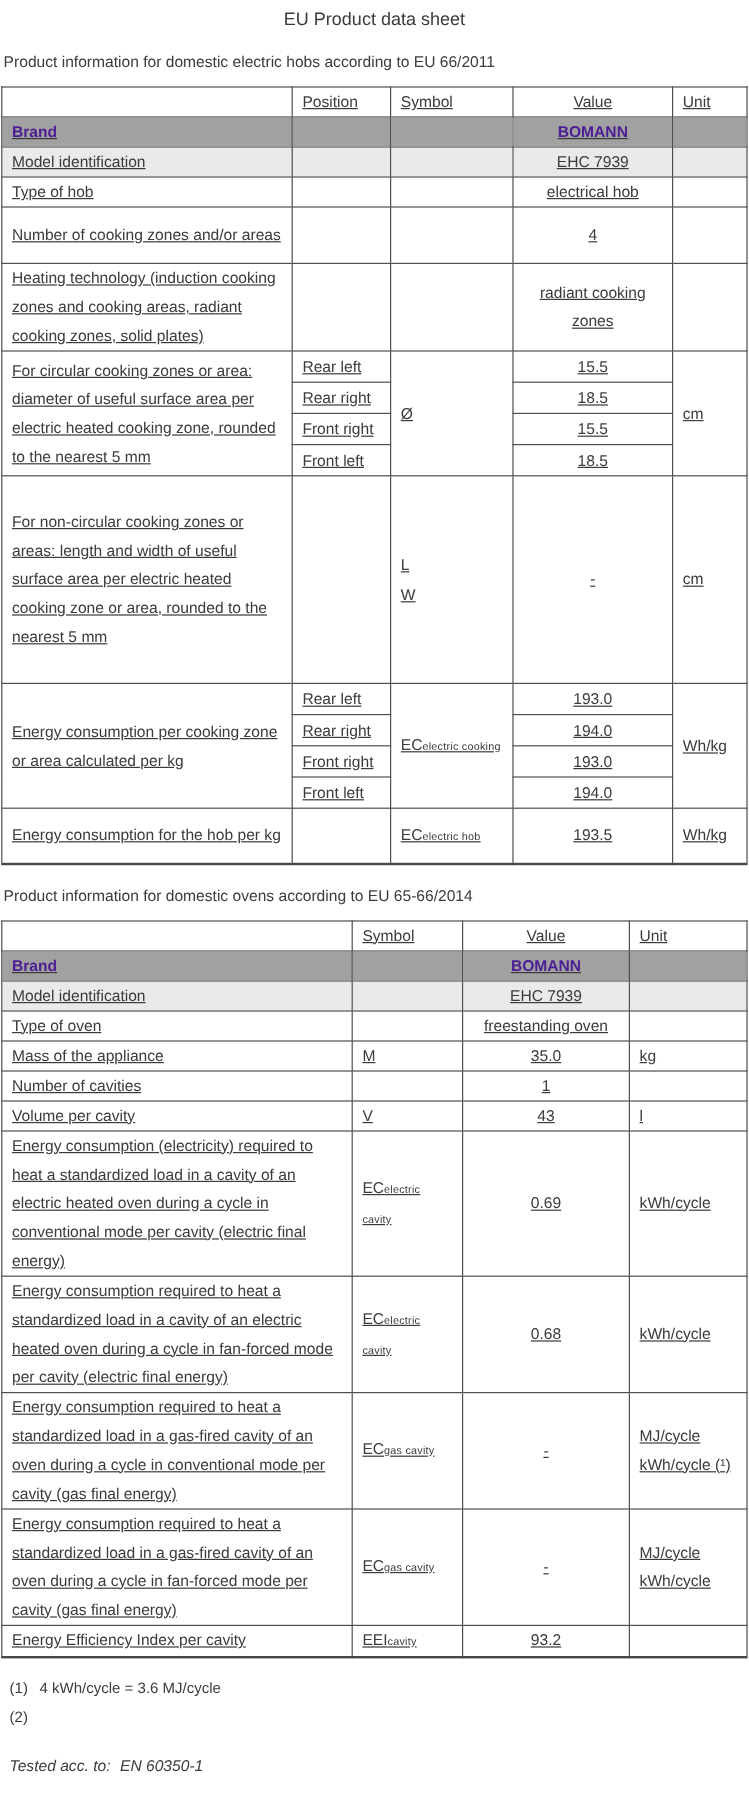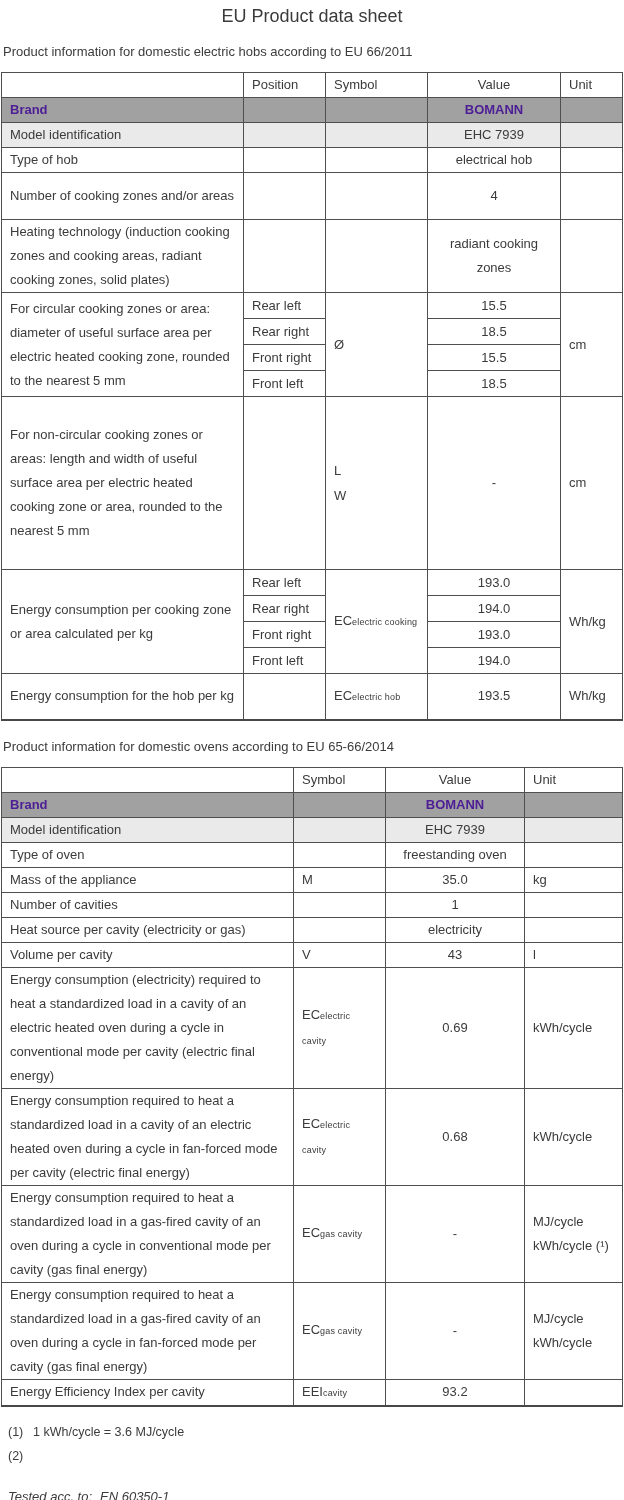--- a/index.html
+++ b/index.html
@@ -5,34 +5,35 @@
   html, body { margin: 0; padding: 0; }
   body {
     width: 624px; height: 1500px; overflow: hidden;
     background: #ffffff;
     font-family: "Liberation Sans", sans-serif;
     color: #3b3b3b;
   }
   .page { padding-top: 7px; }
   .doc-title {
     text-align: center;
-    font-size: 18px;
+    font-size: 15px;
     line-height: 19px;
   }
   .section-heading {
     font-size: 13px;
     margin: 18px 0 13px 3px;
   }
   table {
     border-collapse: collapse;
     table-layout: fixed;
     width: 621px;
     margin-left: 1px;
     border: 1px solid #474747;
     border-bottom-width: 2px;
+    text-decoration: underline;
   }
   td {
     border: 1px solid #4f4f4f;
     font-size: 13px;
     line-height: 24px;
     vertical-align: middle;
     padding: 0 8px;
     color: #3b3b3b;
     overflow: hidden;
   }
@@ -214,26 +215,20 @@
       <td class="val">35.0</td>
       <td>kg</td>
     </tr>
     <tr style="height:23px">
       <td>Number of cavities</td>
       <td></td>
       <td class="val">1</td>
       <td></td>
     </tr>
     <tr style="height:23px">
-      <td>Heat source per cavity (electricity or gas)</td>
-      <td></td>
-      <td class="val">electricity</td>
-      <td></td>
-    </tr>
-    <tr style="height:23px">
       <td>Volume per cavity</td>
       <td>V</td>
       <td class="val">43</td>
       <td>l</td>
     </tr>
     <tr style="height:118px">
       <td>Energy consumption (electricity) required to heat a standardized load in a cavity of an electric heated oven during a cycle in conventional mode per cavity (electric final energy)</td>
       <td><span>EC</span><span class="sub">electric cavity</span></td>
       <td class="val">0.69</td>
       <td>kWh/cycle</td>
@@ -263,21 +258,21 @@
       <td><span>EEI</span><span class="sub">cavity</span></td>
       <td class="val">93.2</td>
       <td></td>
     </tr>
   </tbody>
     </table>
 
   <div class="footnotes">
     <div class="footnote">
       <span class="fn-marker">(1)</span>
-      <span>1 kWh/cycle = 3.6 MJ/cycle</span>
+      <span>4 kWh/cycle = 3.6 MJ/cycle</span>
     </div>
     <div class="footnote">
       <span class="fn-marker">(2)</span>
     </div>
   </div>
 
   <div class="tested">
     <span class="tested-label">Tested acc. to:</span>
     <span class="standards">
       <div>EN 60350-1</div>

